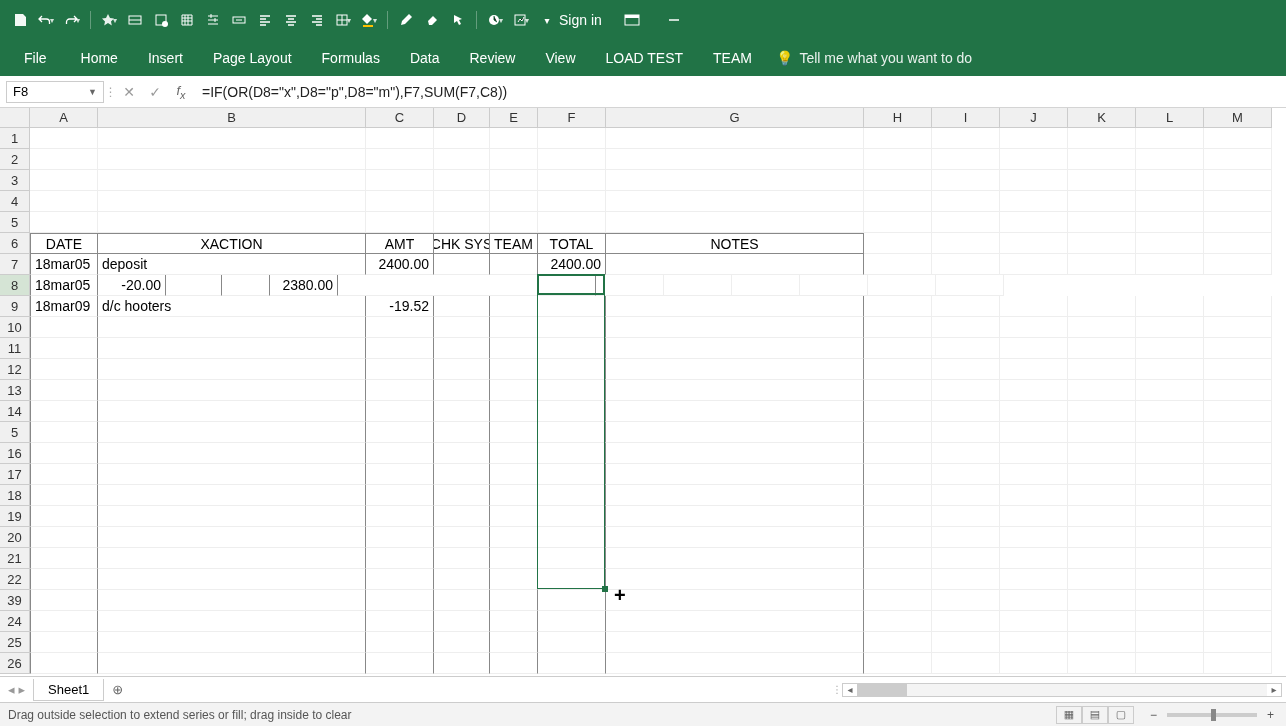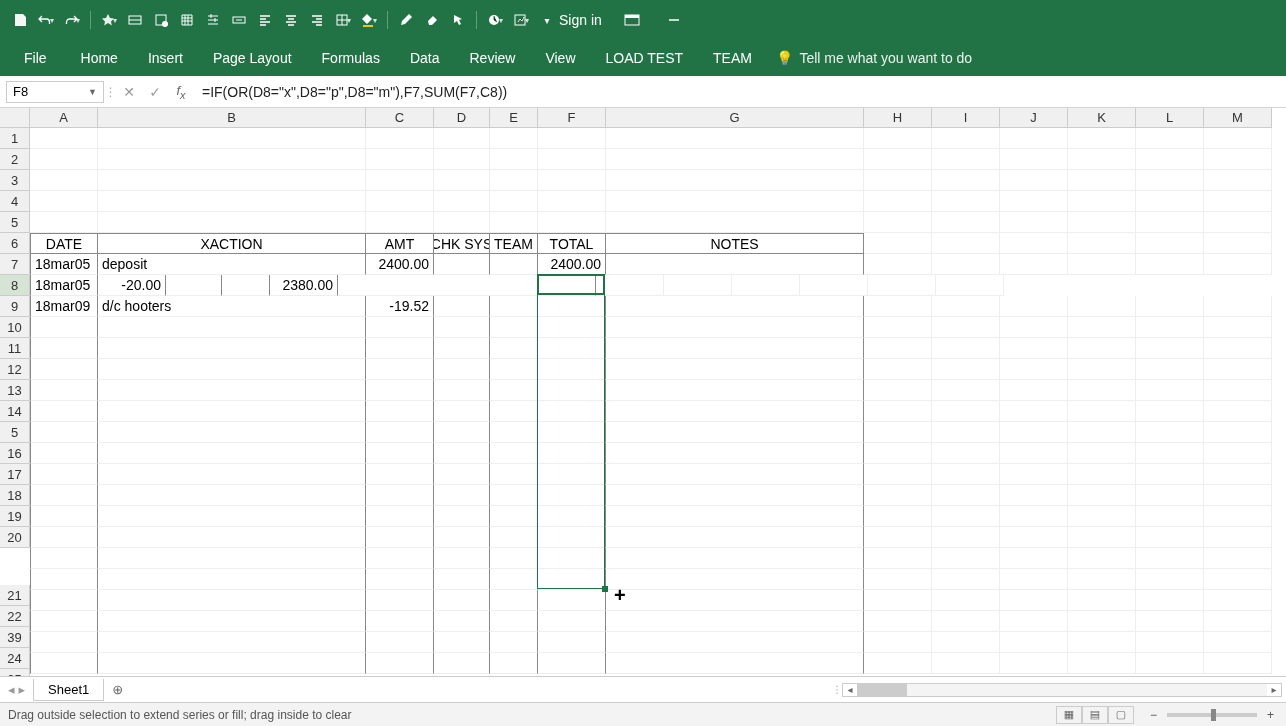--- a/index.html
+++ b/index.html
@@ -284,21 +284,21 @@
       <div class="rowhead" style="height: 21px;">11</div>
       <div class="rowhead" style="height: 21px;">12</div>
       <div class="rowhead" style="height: 21px;">13</div>
       <div class="rowhead" style="height: 21px;">14</div>
       <div class="rowhead" style="height: 21px;">5</div>
       <div class="rowhead" style="height: 21px;">16</div>
       <div class="rowhead" style="height: 21px;">17</div>
       <div class="rowhead" style="height: 21px;">18</div>
       <div class="rowhead" style="height: 21px;">19</div>
       <div class="rowhead" style="height: 21px;">20</div>
-      <div class="rowhead" style="height: 21px; margin-top: 37px;">21</div>
+      <div class="rowhead" style="height: 21px;">21</div>
       <div class="rowhead" style="height: 21px;">22</div>
       <div class="rowhead" style="height: 21px;">39</div>
       <div class="rowhead" style="height: 21px;">24</div>
       <div class="rowhead" style="height: 21px;">25</div>
       <div class="rowhead" style="height: 21px;">26</div>
     </div>
   <div class="cells" id="cells">
       <div class="cellrow" style="height: 21px;">
         <div class="cell" style="width: 68px; height: 21px;"></div>
         <div class="cell" style="width: 268px; height: 21px;"></div>

